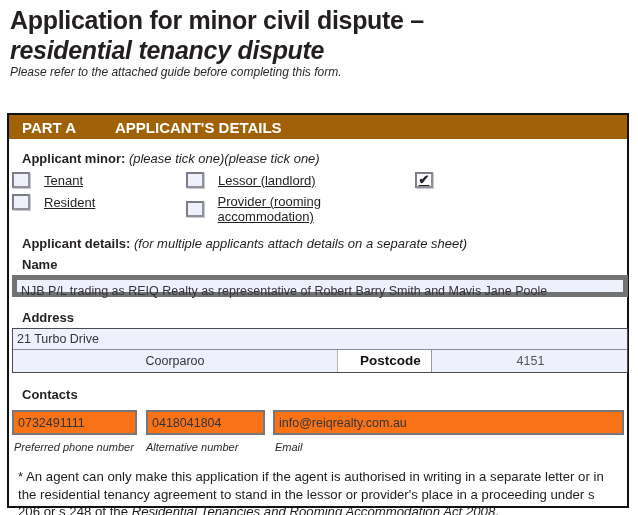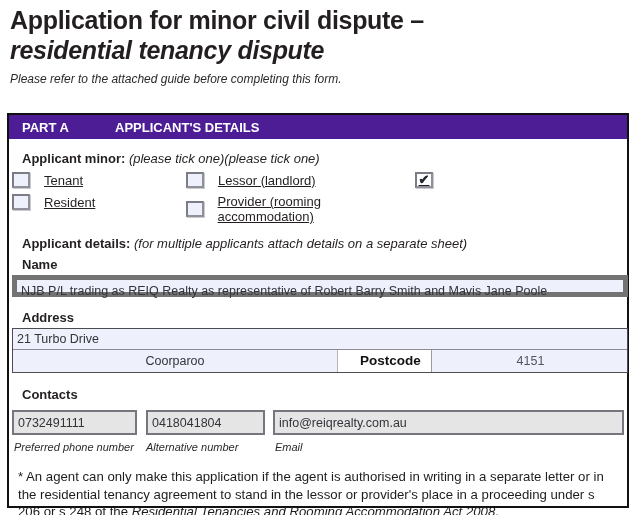--- a/index.html
+++ b/index.html
@@ -8,38 +8,38 @@
     font-family: "Liberation Sans", sans-serif;
     background: #ffffff;
     color: #231f20;
     position: relative;
   }
 
   
   .title-block { position: absolute; left: 10px; top: 5px; }
   .title-line1 { font-size: 25px; font-weight: bold; line-height: 30px; letter-spacing: -0.3px; }
   .title-line2 { font-size: 25px; font-weight: bold; font-style: italic; line-height: 30px; letter-spacing: -0.3px; }
-  .subtitle { font-size: 12px; font-style: italic; margin-top: 7px; color: #2a2a2a; }
+  .subtitle { font-size: 12px; font-style: italic; color: #2a2a2a; }
 
   
   .part-box {
     position: absolute;
     left: 7px; top: 113px;
     width: 622px; height: 395px;
     border: 2px solid #111111;
     background: #ffffff;
   }
   .part-header {
     height: 24px;
-    background: #4c1d95;
+    background: #a16207;
     color: #ffffff;
     display: flex;
     align-items: center;
     font-weight: bold;
-    font-size: 13px;
+    font-size: 15px;
   }
   .part-header .part-label { margin-left: 13px; width: 93px; }
   .part-content { padding: 0 3px; }
 
   .section-label { font-size: 13px; margin-left: 10px; }
   .section-label b { font-weight: bold; }
   .section-label i { font-style: italic; font-weight: normal; }
 
   
   .type-label-row { margin: 12px 0 6px 10px; font-size: 13px; }
@@ -92,21 +92,21 @@
     background: #ffffff; width: 94px;
     border-left: 1px solid #b5b5bc;
     font-weight: bold; font-size: 13.5px; color: #111;
     padding: 3px 0 0 12px;
   }
   .addr-postcode-value { background: #eef0fb; flex: 1; border-left: 1px solid #9a9aa2; padding: 4px 4px 0 6px; color: #55555c; }
 
   .contacts-label { margin-top: 14px; margin-bottom: 8px; }
   .contacts-row { display: flex; }
   .contact-field {
-    background: #e5e5e5;
+    background: #f97316;
     border: 2px solid #76767e;
     color: #33333a;
     font-size: 12.5px;
     height: 25px;
     padding: 4px 4px 0 4px;
   }
   .contact-1 { width: 125px; margin-right: 9px; }
   .contact-2 { width: 119px; margin-right: 8px; }
   .contact-3 { flex: 1; }
   .captions-row { display: flex; margin-top: 6px; font-size: 11px; font-style: italic; color: #2a2a2a; }

